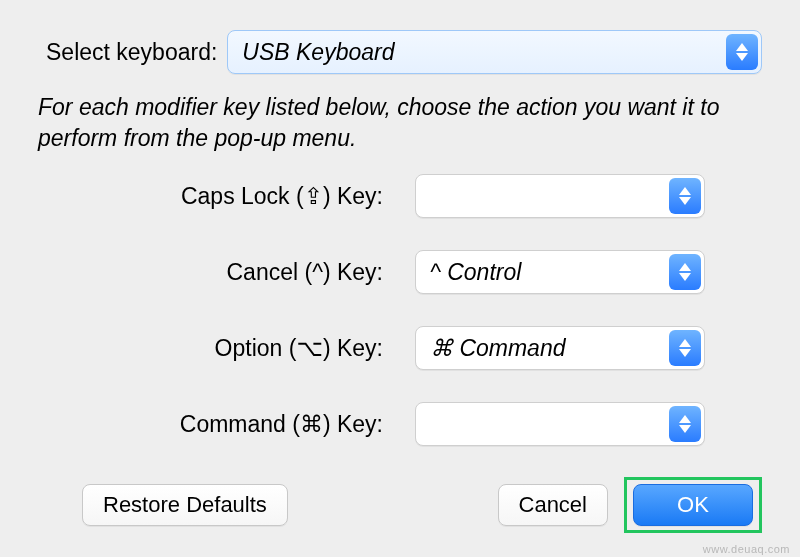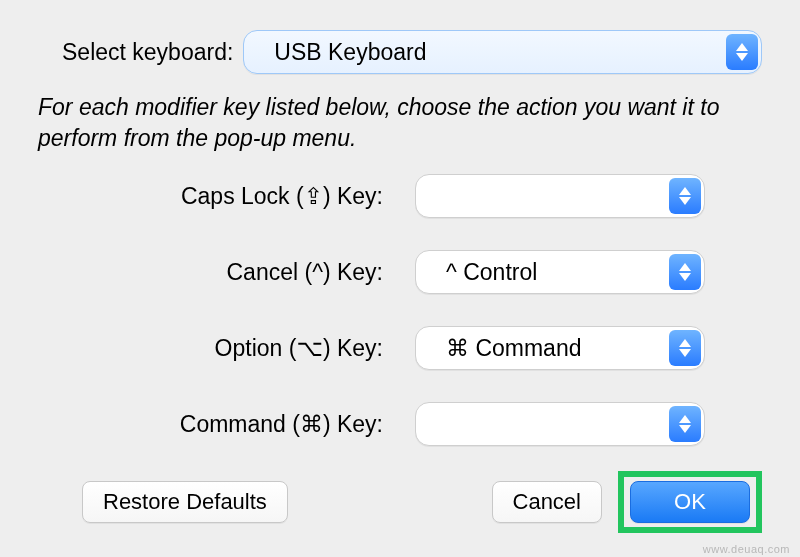--- a/index.html
+++ b/index.html
@@ -17,38 +17,39 @@
     left: 10px; top: 0;
     width: 780px; height: 557px;
     background: #eeeeee;
     padding: 30px 28px 20px 28px;
   }
   .row-select {
     display: flex;
     align-items: center;
     gap: 10px;
     margin-bottom: 18px;
-    margin-left: 24px;
+    margin-left: 8px;
   }
   .label {
     text-align: right;
     white-space: nowrap;
   }
   .popup {
     position: relative;
     display: flex;
     align-items: center;
     height: 44px;
     background: #ffffff;
     border: 1px solid #cfcfcf;
-    border-radius: 14px;
-    padding: 0 48px 0 30px;
+    border-radius: 8px;
+    padding: 0 48px 0 14px;
     font-size: 23px;
     color: #000;
     box-shadow: 0 1px 0 rgba(0,0,0,0.05);
+    font-style: italic;
   }
   .popup.selected {
     background: linear-gradient(#f2f8ff, #e6f1ff);
     border: 1px solid #9ec8f8;
   }
   .arrow-stepper {
     position: absolute;
     right: 3px; top: 3px; bottom: 3px;
     width: 32px;
     border-radius: 6px;
@@ -97,21 +98,21 @@
     cursor: default;
   }
   .btn.default {
     background: linear-gradient(#58a7ff, #1a7af5);
     border: 1px solid #1a6de0;
     color: #fff;
     min-width: 120px;
   }
   .spacer { flex: 1; }
   .ok-highlight {
-    border: 6px solid #22c55e;
+    border: 3px solid #22c55e;
     padding: 4px 6px;
     display: inline-flex;
     justify-content: flex-end;
   }
   .watermark {
     position: absolute;
     right: 10px; bottom: 2px;
     font-size: 11px;
     color: #b8b8b8;
     letter-spacing: 0.5px;

